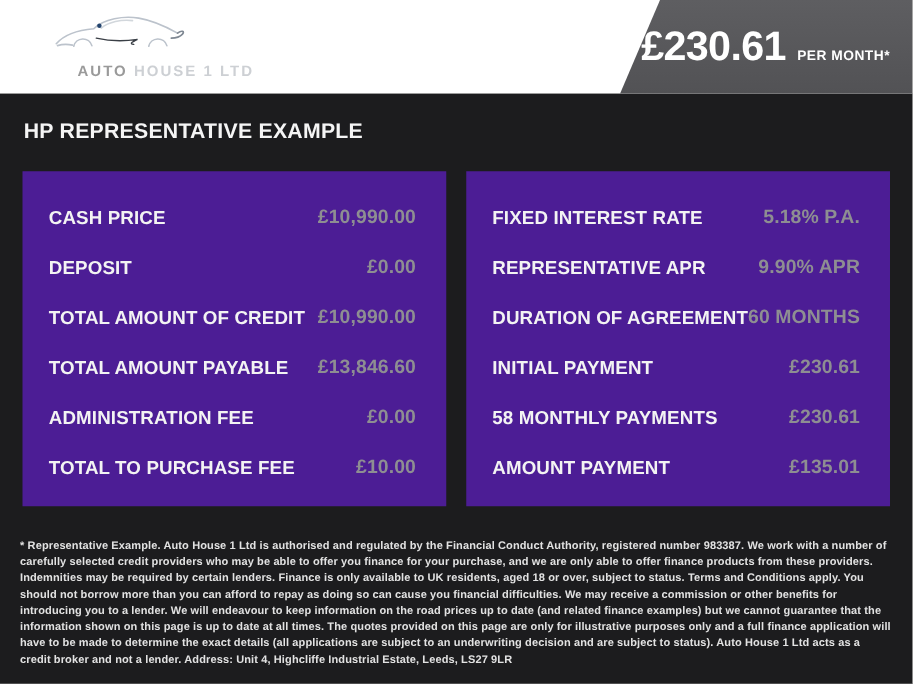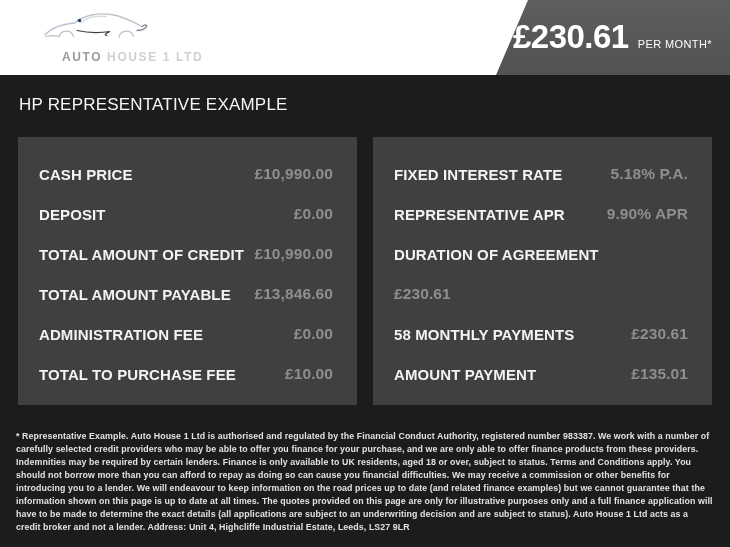--- a/index.html
+++ b/index.html
@@ -53,52 +53,52 @@
     color: #ffffff;
   }
   .price-box .amount {
     font-size: 33px;
     font-weight: bold;
     letter-spacing: -0.5px;
     line-height: 1;
   }
   .price-box .per {
     font-size: 11px;
-    font-weight: normal;
+    font-weight: bold;
     letter-spacing: 0.4px;
     line-height: 1;
   }
 
   
   .body-section {
     position: absolute;
     top: 75px; left: 0;
     width: 730px; height: 472px;
     background: #1c1c1e;
   }
   .section-title {
     position: absolute;
     left: 19px; top: 20px;
     font-size: 17px;
-    font-weight: normal;
+    font-weight: bold;
     letter-spacing: 0.2px;
     color: #f5f5f5;
     white-space: nowrap;
   }
 
   .cols {
     position: absolute;
     left: 18px; top: 62px;
     width: 694px;
     display: flex;
     gap: 16px;
   }
   .panel {
     flex: 1 1 0;
-    background: #404040;
+    background: #4c1d95;
     padding: 17px 0 11px 0;
   }
   .finance-row {
     height: 40px;
     display: flex;
     align-items: center;
     justify-content: space-between;
     padding: 0 24px 0 21px;
   }
   .finance-row .label {
@@ -201,22 +201,24 @@
           <div class="finance-row">
             <span class="label">FIXED INTEREST RATE</span>
             <span class="value">5.18% P.A.</span>
           </div>
           <div class="finance-row">
             <span class="label">REPRESENTATIVE APR</span>
             <span class="value">9.90% APR</span>
           </div>
           <div class="finance-row">
             <span class="label">DURATION OF AGREEMENT</span>
-          </div>
-          <div class="finance-row">
+            <span class="value">60 MONTHS</span>
+          </div>
+          <div class="finance-row">
+            <span class="label">INITIAL PAYMENT</span>
             <span class="value">£230.61</span>
           </div>
           <div class="finance-row">
             <span class="label">58 MONTHLY PAYMENTS</span>
             <span class="value">£230.61</span>
           </div>
           <div class="finance-row">
             <span class="label">AMOUNT PAYMENT</span>
             <span class="value">£135.01</span>
           </div>

